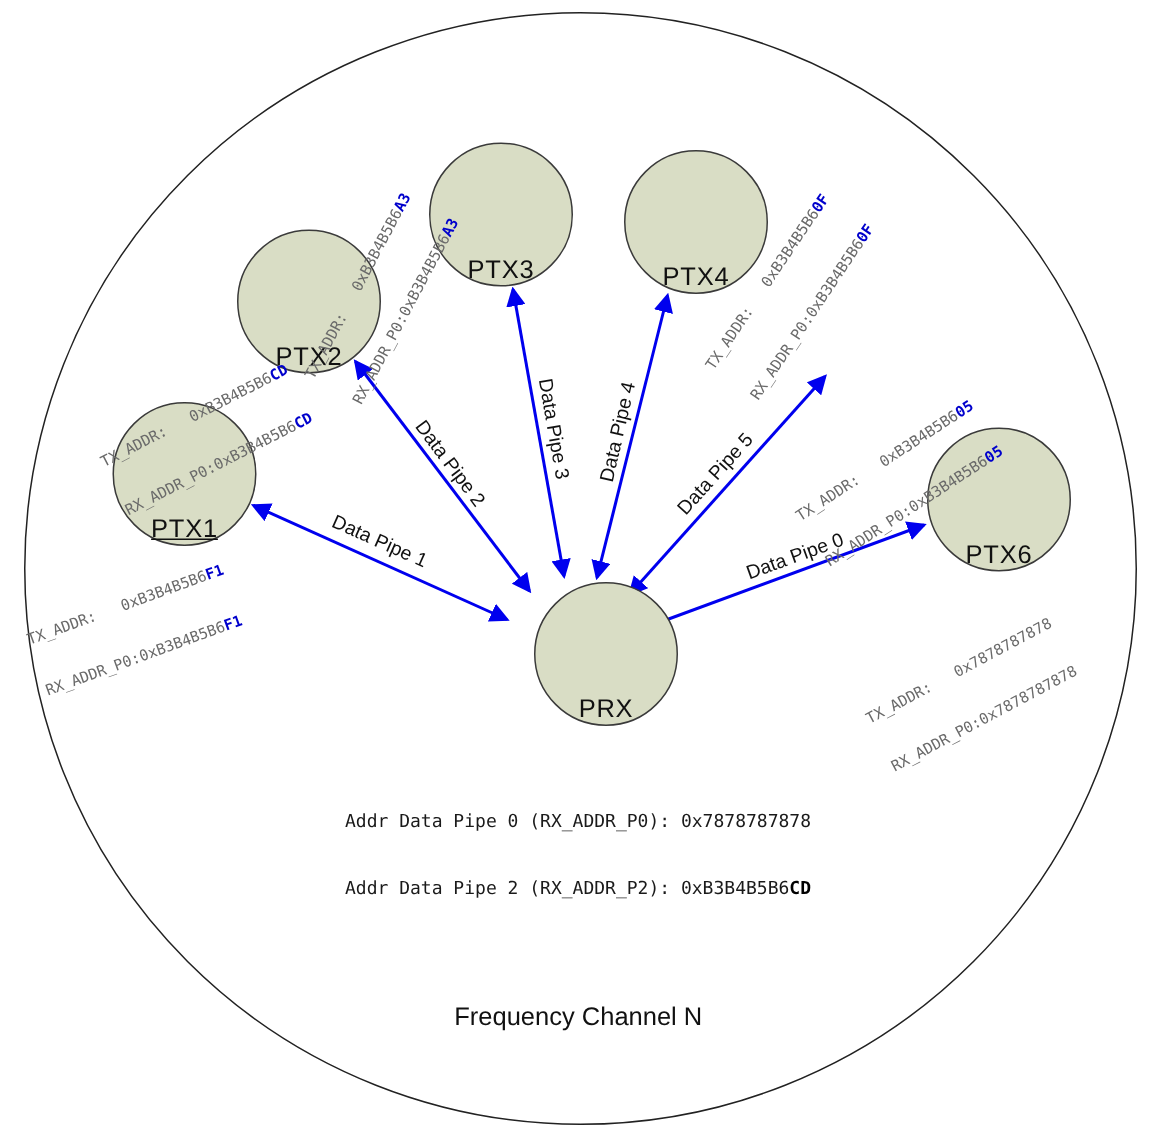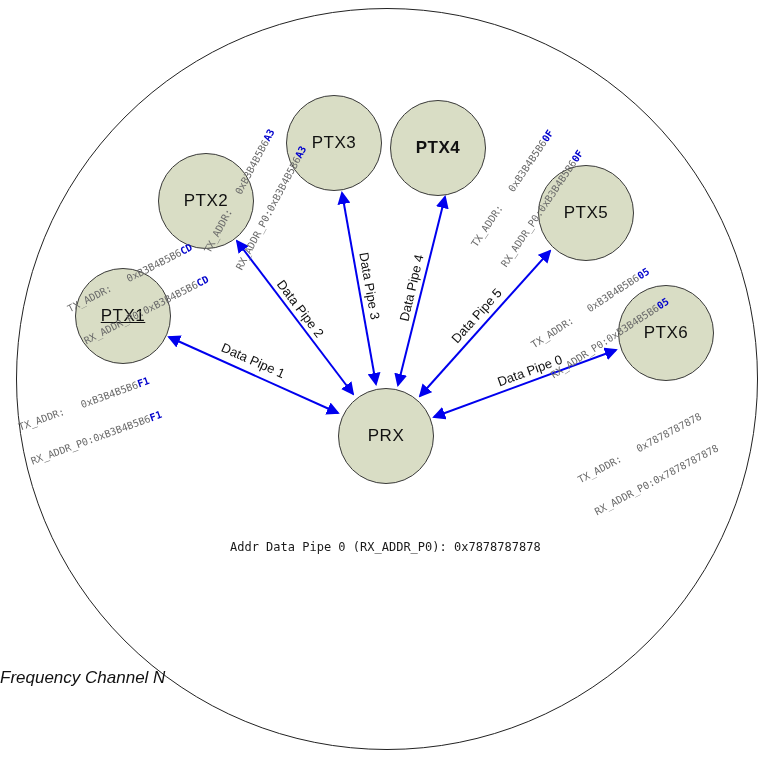--- a/index.html
+++ b/index.html
@@ -17,21 +17,21 @@
     border: 1px solid #222;
     border-radius: 50%;
     background: #ffffff;
   }
   .node {
     position: absolute;
     width: 94px; height: 94px;
     border: 1px solid #3a3a3a;
     border-radius: 50%;
     background: #d9ddc5;
-    display: flex; align-items: center; justify-content: center;
+    display: flex; align-items: flex-end; justify-content: center;
     font-size: 17px; color: #111;
     letter-spacing: 0.5px;
   }
   svg.arrows { position:absolute; left:0; top:0; }
   .pipe-label {
     position: absolute;
     width: 78px; height: 16px;
     font-size: 13px; color: #111;
     text-align: center;
     white-space: nowrap;
@@ -50,21 +50,22 @@
     left: 230px; top: 510px;
     font-family: "DejaVu Sans Mono", monospace;
     font-size: 12px; line-height: 15px;
     color: #1a1a1a;
     white-space: pre;
   }
   .pipe-table b { font-weight: bold; color: #000; }
   .freq-title {
     position: absolute;
     left: 0; top: 668px; width: 771px;
-    font-size: 17px; color: #111; font-style: italic;
+    text-align: center;
+    font-size: 17px; color: #111;
   }
 </style>
 </head>
 <body>
 
 <div id="stage">
 
   <div class="big-circle"></div>
 
   <svg class="arrows" width="771" height="757">
@@ -83,30 +84,27 @@
 
   <div class="node" style="left:75px; top:268px;text-decoration:underline;">
       <span>PTX1</span>
     </div>
   <div class="node" style="left:158px; top:153px;">
       <span>PTX2</span>
     </div>
   <div class="node" style="left:286px; top:95px;">
       <span>PTX3</span>
     </div>
-  <div class="node" style="left:390px; top:100px;font-weight:bold;">
+  <div class="node" style="left:416px; top:100px;">
       <span>PTX4</span>
-    </div>
-  <div class="node" style="left:538px; top:165px;">
-      <span>PTX5</span>
     </div>
   <div class="node" style="left:618px; top:285px;">
       <span>PTX6</span>
     </div>
-  <div class="node" style="left:338px; top:388px;">
+  <div class="node" style="left:356px; top:388px;">
       <span>PRX</span>
     </div>
 
   <div class="pipe-label" style="left:214px; top:353px; transform:rotate(24deg);">Data Pipe 1</div>
   <div class="pipe-label" style="left:261px; top:301px; transform:rotate(53deg);">Data Pipe 2</div>
   <div class="pipe-label" style="left:330px; top:278px; transform:rotate(80deg);">Data Pipe 3</div>
   <div class="pipe-label" style="left:373px; top:280px; transform:rotate(-77deg);">Data Pipe 4</div>
   <div class="pipe-label" style="left:438px; top:308px; transform:rotate(-48deg);">Data Pipe 5</div>
   <div class="pipe-label" style="left:491px; top:363px; transform:rotate(-20deg);">Data Pipe 0</div>
 
@@ -135,18 +133,19 @@
     <div><span>RX_ADDR_P0:</span><span>0xB3B4B5B6</span><b class="hl">05</b></div>
   </div>
 
   <div class="addr-label" style="left:579px; top:416px; transform:rotate(-28deg);">
     <div><span>TX_ADDR:   </span><span>0x7878787878</span><b class="hl"></b></div>
     <div><span>RX_ADDR_P0:</span><span>0x7878787878</span><b class="hl"></b></div>
   </div>
 
   <div class="pipe-table">
     <div><span>Addr Data Pipe 0 (RX_ADDR_P0): 0x7878787878</span><b></b></div>
+    <div><span>Addr Data Pipe 2 (RX_ADDR_P2): 0xB3B4B5B6</span><b>CD</b></div>
     
   </div>
 
   <div class="freq-title">Frequency Channel N</div>
 
 </div>
 
 </body></html>

